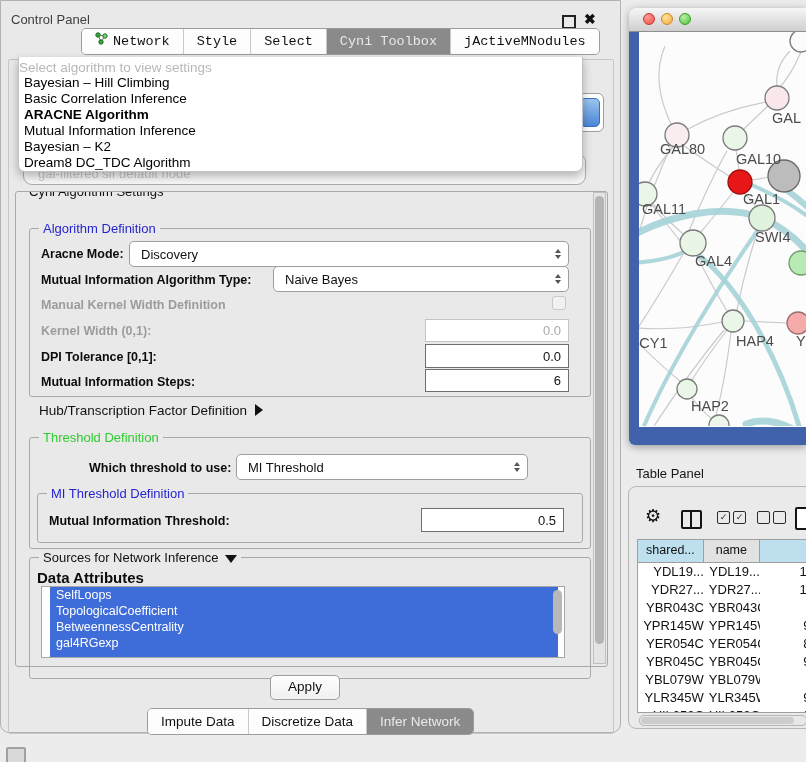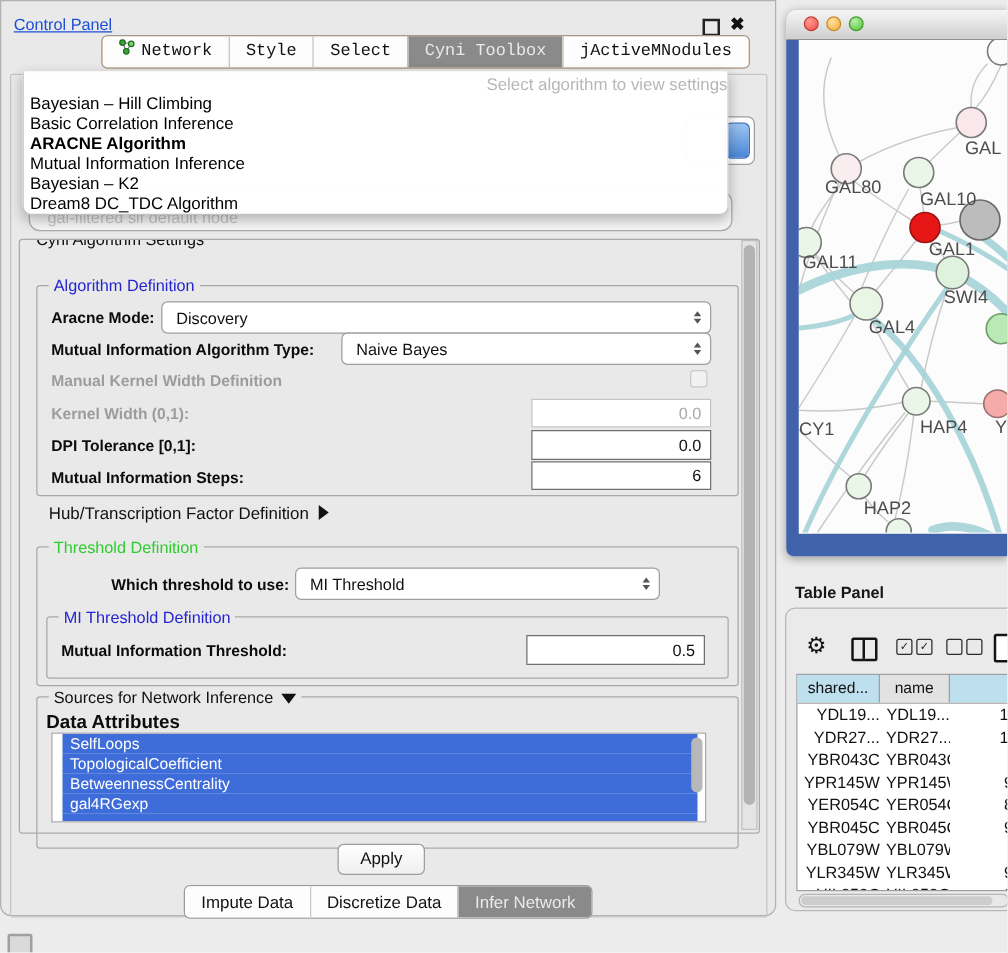--- a/index.html
+++ b/index.html
@@ -3,21 +3,21 @@
 <meta charset="utf-8">
 <style>
   html,body{margin:0;padding:0;}
   #app{position:relative;width:806px;height:762px;background:#ececec;overflow:hidden;
        font-family:"Liberation Sans",sans-serif;font-size:13px;color:#111;}
   .abs{position:absolute;}
 
   
   #control-panel{left:0;top:6;width:619px;height:731px;background:#e9e9e9;
     border:1px solid #b2b2b2;border-radius:0 0 9px 9px;}
-  #cp-title{left:10px;top:11px;font-size:13px;color:#1d4ed8;text-decoration:underline;}
+  #cp-title{left:10px;top:11px;font-size:13px;color:#404040;}
   #cp-float{left:561px;top:14px;width:10px;height:10px;border:2px solid #222;}
   #cp-close{left:583px;top:10px;font-size:14px;font-weight:bold;color:#111;}
 
   
   #tabbar{left:80px;top:27px;display:inline-flex;border:1px solid #9b9b9b;border-radius:5px;
      overflow:hidden;background:#fdba74;z-index:3;font-family:Liberation Mono, monospace;}
   .seg{padding:0 13px;line-height:25px;height:25px;background:#fdfdfd;font-size:13.5px;
      border-left:1px solid #c9c9c9;display:flex;align-items:center;gap:5px;}
   .seg:first-child{border-left:none;}
   .seg.sel{background:#8a8a8a;color:#e9e9e9;}
@@ -29,21 +29,21 @@
   #bg-combo-right .bluespin{position:absolute;right:3px;top:4px;width:18px;height:27px;border-radius:5px;
      background:linear-gradient(#9cc4ef,#4a86d8);border:1px solid #3a6fc0;}
   #bg-combo-wide{left:22px;top:152px;width:563px;height:32px;background:#f6f6f6;
      border:1px solid #ababab;border-radius:9px;z-index:2;color:#c6c6c6;
      line-height:40px;padding-left:14px;box-sizing:border-box;font-size:13px;overflow:hidden;}
 
   
   #algo-popup{left:17px;top:56px;width:563px;height:114px;background:rgba(255,255,255,.97);
      border:1px solid #c2c2c2;border-top:none;border-radius:0 0 7px 7px;z-index:10;
      box-shadow:0 4px 10px rgba(0,0,0,.28);}
-  #algo-popup .hdr{text-align:right;color:#b7b7b7;font-size:13.5px;padding-top:3px;}
+  #algo-popup .hdr{text-align:left;color:#b7b7b7;font-size:13.5px;padding-top:3px;}
   .algo-item{font-size:13.5px;line-height:16px;padding-left:5px;color:#000;white-space:nowrap;}
   .algo-item.bold{font-weight:bold;}
 
   
   .group{border:1px solid #a9a9a9;border-radius:3px;background:transparent;}
   .legend{position:absolute;top:-8px;left:9px;background:#e9e9e9;padding:0 4px;font-size:13px;white-space:nowrap;}
   .legend.blue{color:#2525cf;}
   .legend.green{color:#2ecc2e;}
   #settings-group{left:14px;top:190px;width:591px;height:474px;overflow:hidden;}
   #settings-scroll{left:592px;top:191px;width:13px;height:472px;background:#e4e4e4;border:1px solid #c0c0c0;box-sizing:border-box;}
@@ -86,21 +86,21 @@
      box-shadow:0 2px 8px rgba(0,0,0,.35);}
   #net-titlebar{position:absolute;left:0;top:0;right:0;height:23px;border-radius:8px 0 0 0;
      background:linear-gradient(#f6f6f6,#cfcfcf);border-bottom:1px solid #8f8f8f;}
   .light{position:absolute;top:5px;width:12px;height:12px;border-radius:50%;box-sizing:border-box;}
   #net-body{position:absolute;left:0;top:24px;right:0;bottom:0;background:#4062aa;border-radius:0 0 0 6px;}
   #net-canvas{position:absolute;left:10px;top:0;right:0;bottom:18px;background:#fcfcfc;overflow:hidden;}
   #net-canvas svg{display:block;}
   svg text{font-family:"Liberation Sans",sans-serif;font-size:14.5px;fill:#4c4c4c;}
 
   
-  #tp-title{left:636px;top:466px;font-size:13px;color:#161616;font-weight:bold;}
+  #tp-title{left:636px;top:466px;font-size:13px;color:#161616;}
   #table-panel{left:628px;top:486px;width:186px;height:241px;background:#eaeaea;
      border:1px solid #b7b7b7;border-radius:8px;}
   .tool-gear{position:absolute;left:16px;top:20px;font-size:18px;color:#141414;line-height:18px;}
   .tool-cols{position:absolute;left:52px;top:23px;width:17px;height:15px;border:2px solid #141414;border-radius:2px;}
   .tool-cols:after{content:"";position:absolute;left:6.5px;top:0;width:2px;height:15px;background:#141414;}
   .cb{position:absolute;width:11px;height:11px;border:1.5px solid #2a2a2a;border-radius:2px;top:24px;
       font-size:9px;line-height:10px;text-align:center;color:#2a2a2a;}
   .tool-page{position:absolute;left:166px;top:20px;width:16px;height:19px;border:2px solid #141414;border-radius:2px;background:#fff;}
   #tbl-wrap{position:absolute;left:8px;top:52px;width:176px;height:172px;border:1px solid #9f9f9f;
      background:#fff;overflow:hidden;}

